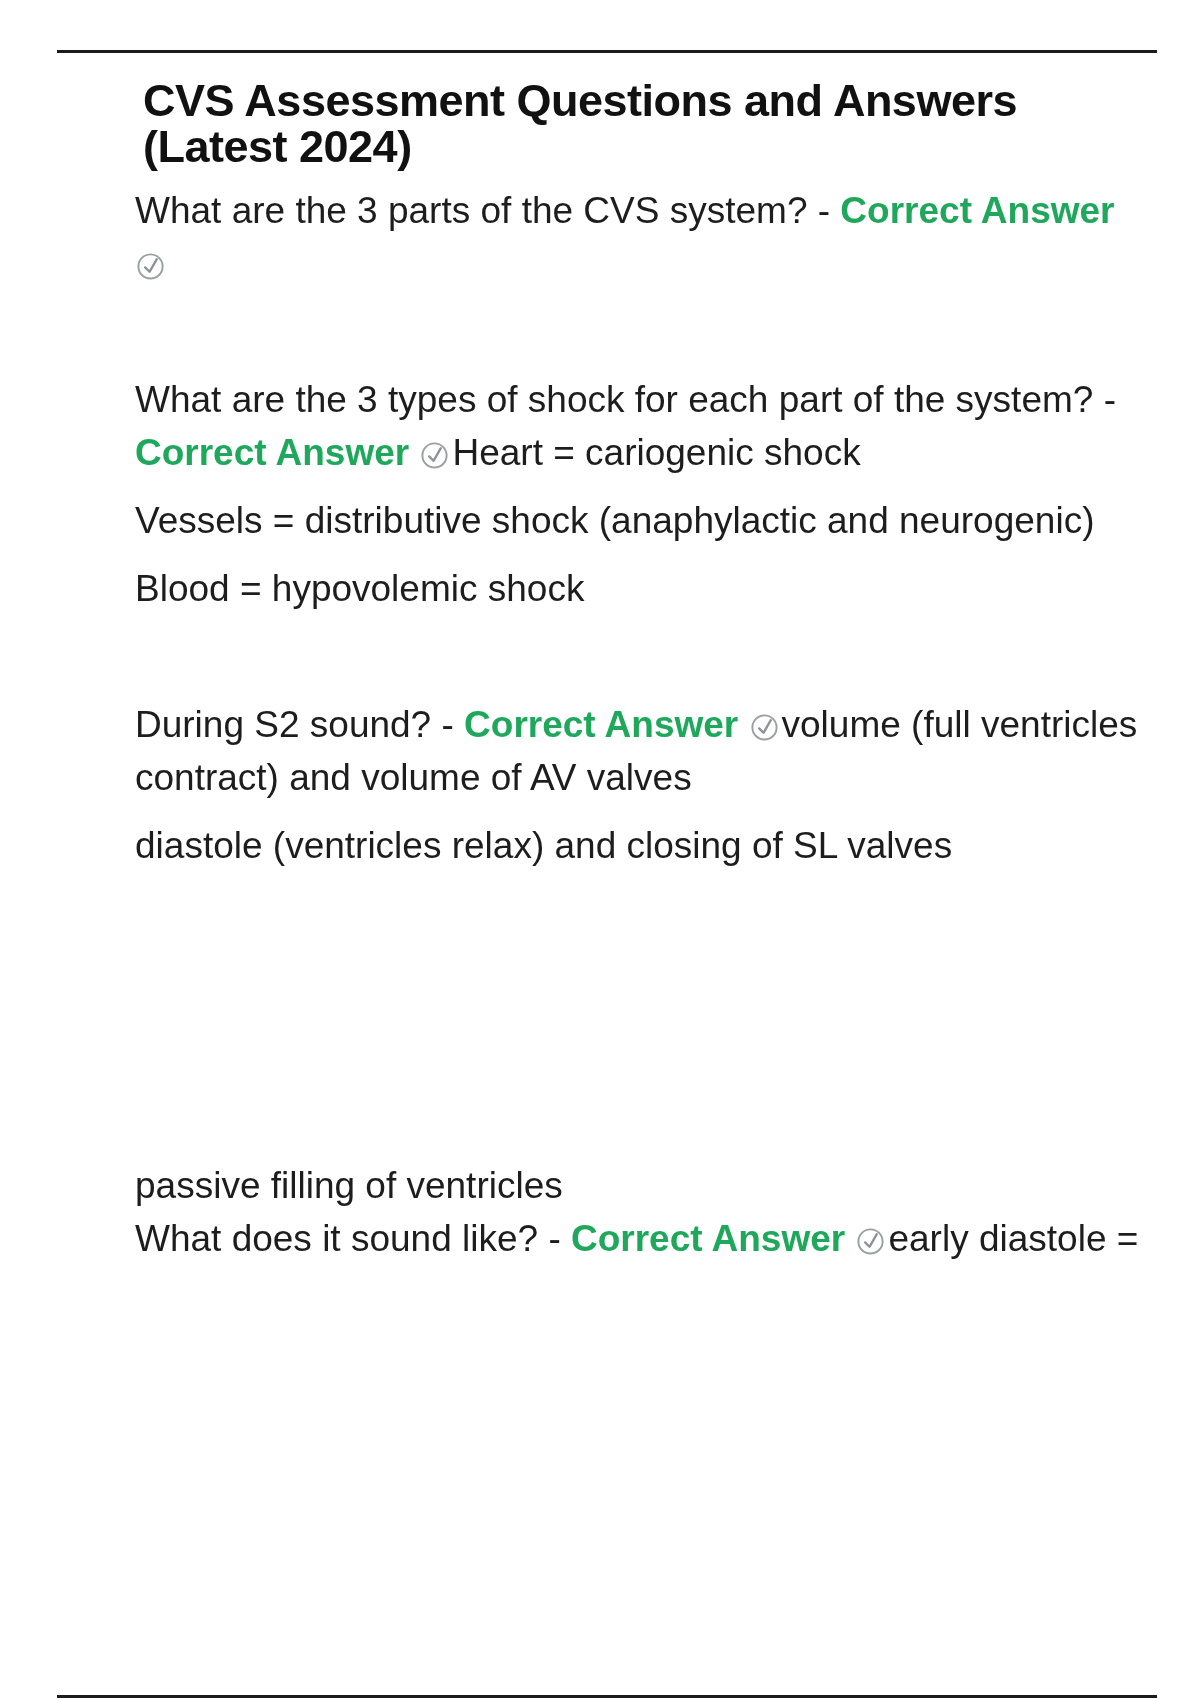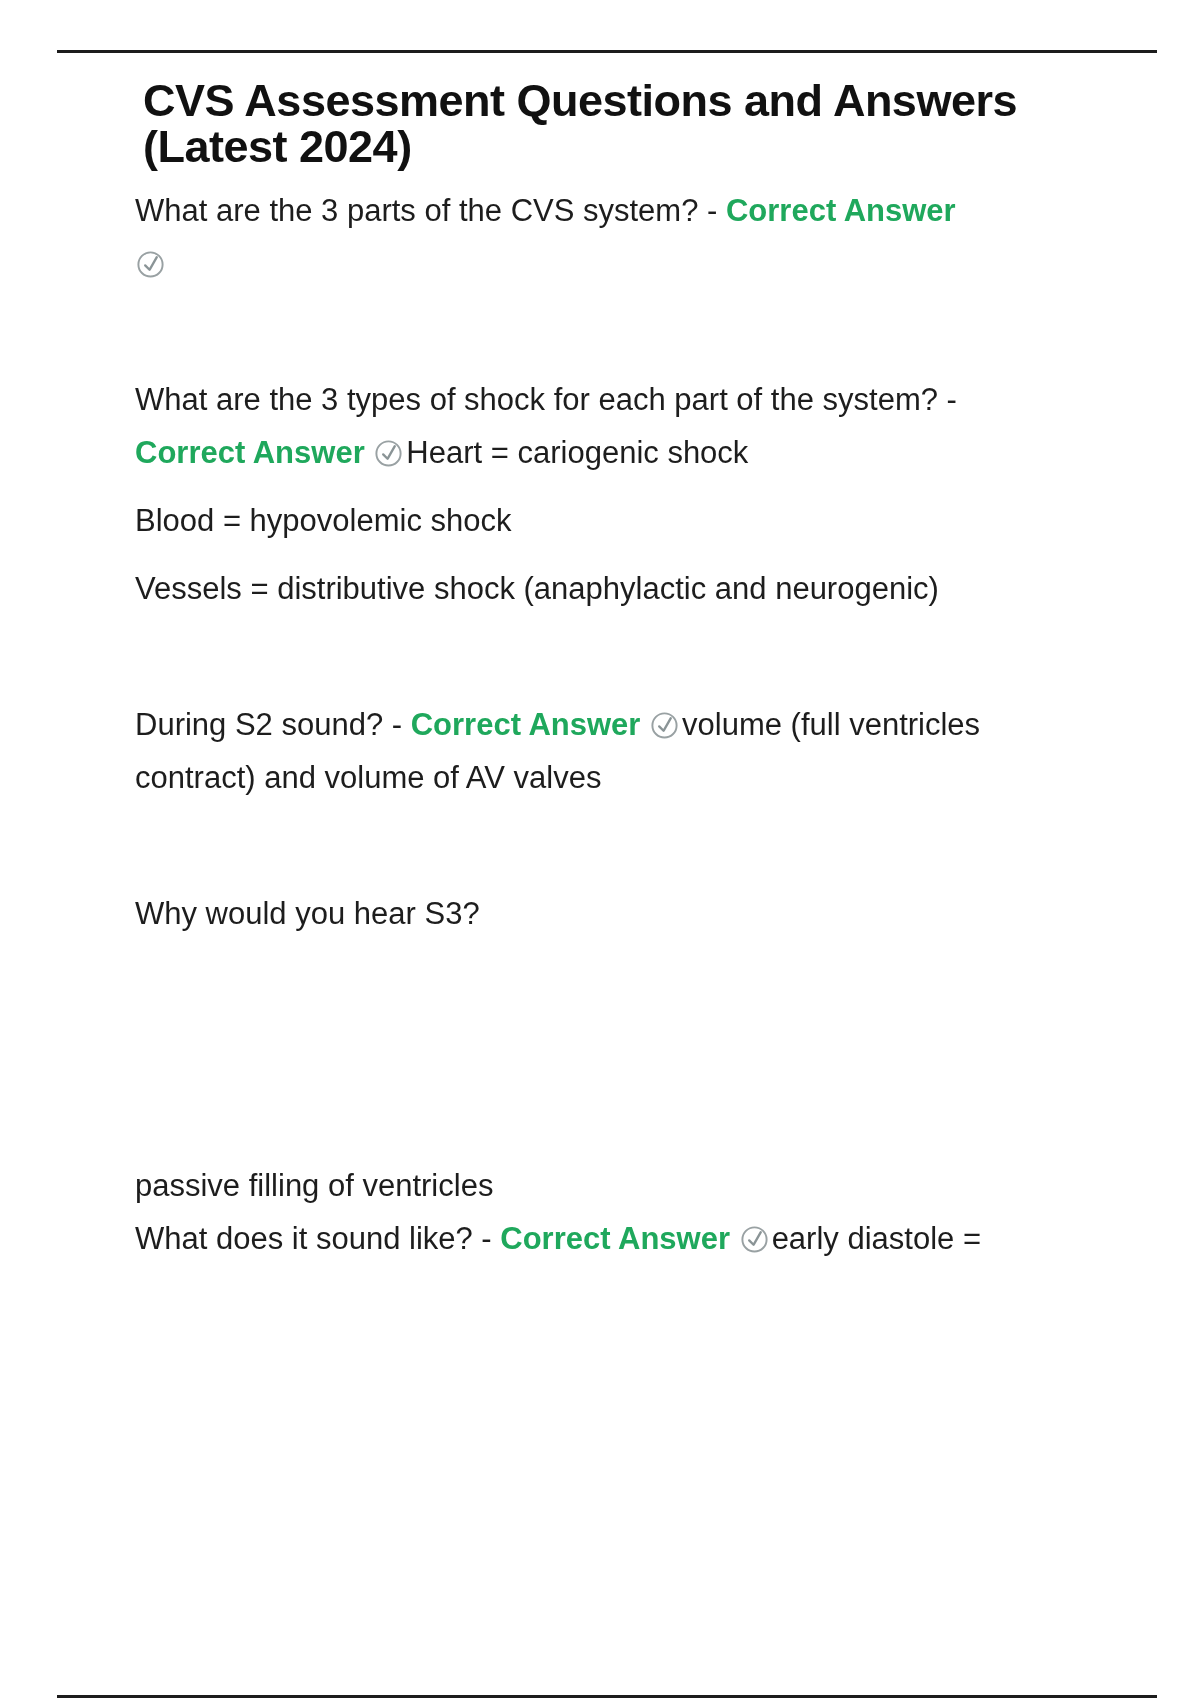--- a/index.html
+++ b/index.html
@@ -27,21 +27,21 @@
     font-weight: bold;
     font-size: 45px;
     line-height: 46px;
     letter-spacing: -0.5px;
     white-space: nowrap;
     color: #111;
   }
   #content { margin-top: 14px; }
   .para { margin: 0 0 15px 0; }
   .line {
-    font-size: 31px;
+    font-size: 37px;
     line-height: 53px;
     min-height: 53px;
     white-space: nowrap;
   }
   .seg-normal { color: var(--ink); }
   .seg-answer { color: var(--green); font-weight: bold; }
   .check-icon { display: inline-block; }
   .check-icon svg { vertical-align: -5px; margin-right: 2px; }
 </style>
 </head>
@@ -70,42 +70,42 @@
       <div class="para">
         <div class="line"><span class="seg-normal">What are the 3 types of shock for each part of the system? -</span></div>
         <div class="line"><span class="seg-answer">Correct Answer</span><span class="seg-normal"> </span><span class="check-icon" style="display: inline-block;">
   <svg width="31" height="31" viewBox="0 0 32 32">
     <circle cx="16" cy="17" r="12.5" fill="none" stroke="#99a1a3" stroke-width="2"></circle>
     <path d="M10.5 18 L15 22.5 L22.5 9.5" fill="none" stroke="#8a9496" stroke-width="2.4" stroke-linecap="round" stroke-linejoin="round"></path>
   </svg>
 </span><span class="seg-normal">Heart = cariogenic shock</span></div>
       </div>
       <div class="para">
-        <div class="line"><span class="seg-normal">Blood = hypovolemic shock</span></div>
+        <div class="line"><span class="seg-normal">Vessels = distributive shock (anaphylactic and neurogenic)</span></div>
       </div>
       <div class="para">
-        <div class="line"><span class="seg-normal">Vessels = distributive shock (anaphylactic and neurogenic)</span></div>
+        <div class="line"><span class="seg-normal">Blood = hypovolemic shock</span></div>
       </div>
       <div class="para blank">
         <div class="line"></div>
       </div>
       <div class="para">
         <div class="line"><span class="seg-normal">During S2 sound? - </span><span class="seg-answer">Correct Answer</span><span class="seg-normal"> </span><span class="check-icon" style="display: inline-block;">
   <svg width="31" height="31" viewBox="0 0 32 32">
     <circle cx="16" cy="17" r="12.5" fill="none" stroke="#99a1a3" stroke-width="2"></circle>
     <path d="M10.5 18 L15 22.5 L22.5 9.5" fill="none" stroke="#8a9496" stroke-width="2.4" stroke-linecap="round" stroke-linejoin="round"></path>
   </svg>
 </span><span class="seg-normal">volume (full ventricles</span></div>
         <div class="line"><span class="seg-normal">contract) and volume of AV valves</span></div>
       </div>
+      <div class="para">
+        <div class="line"><span class="seg-normal">diastole (ventricles relax) and closing of SL valves</span></div>
+      </div>
       <div class="para blank">
         <div class="line"></div>
-      </div>
-      <div class="para">
-        <div class="line"><span class="seg-normal">Why would you hear S3?</span></div>
       </div>
       <div class="para blank">
         <div class="line"></div>
       </div>
       <div class="para blank">
         <div class="line"></div>
       </div>
       <div class="para blank">
         <div class="line"></div>
       </div>

